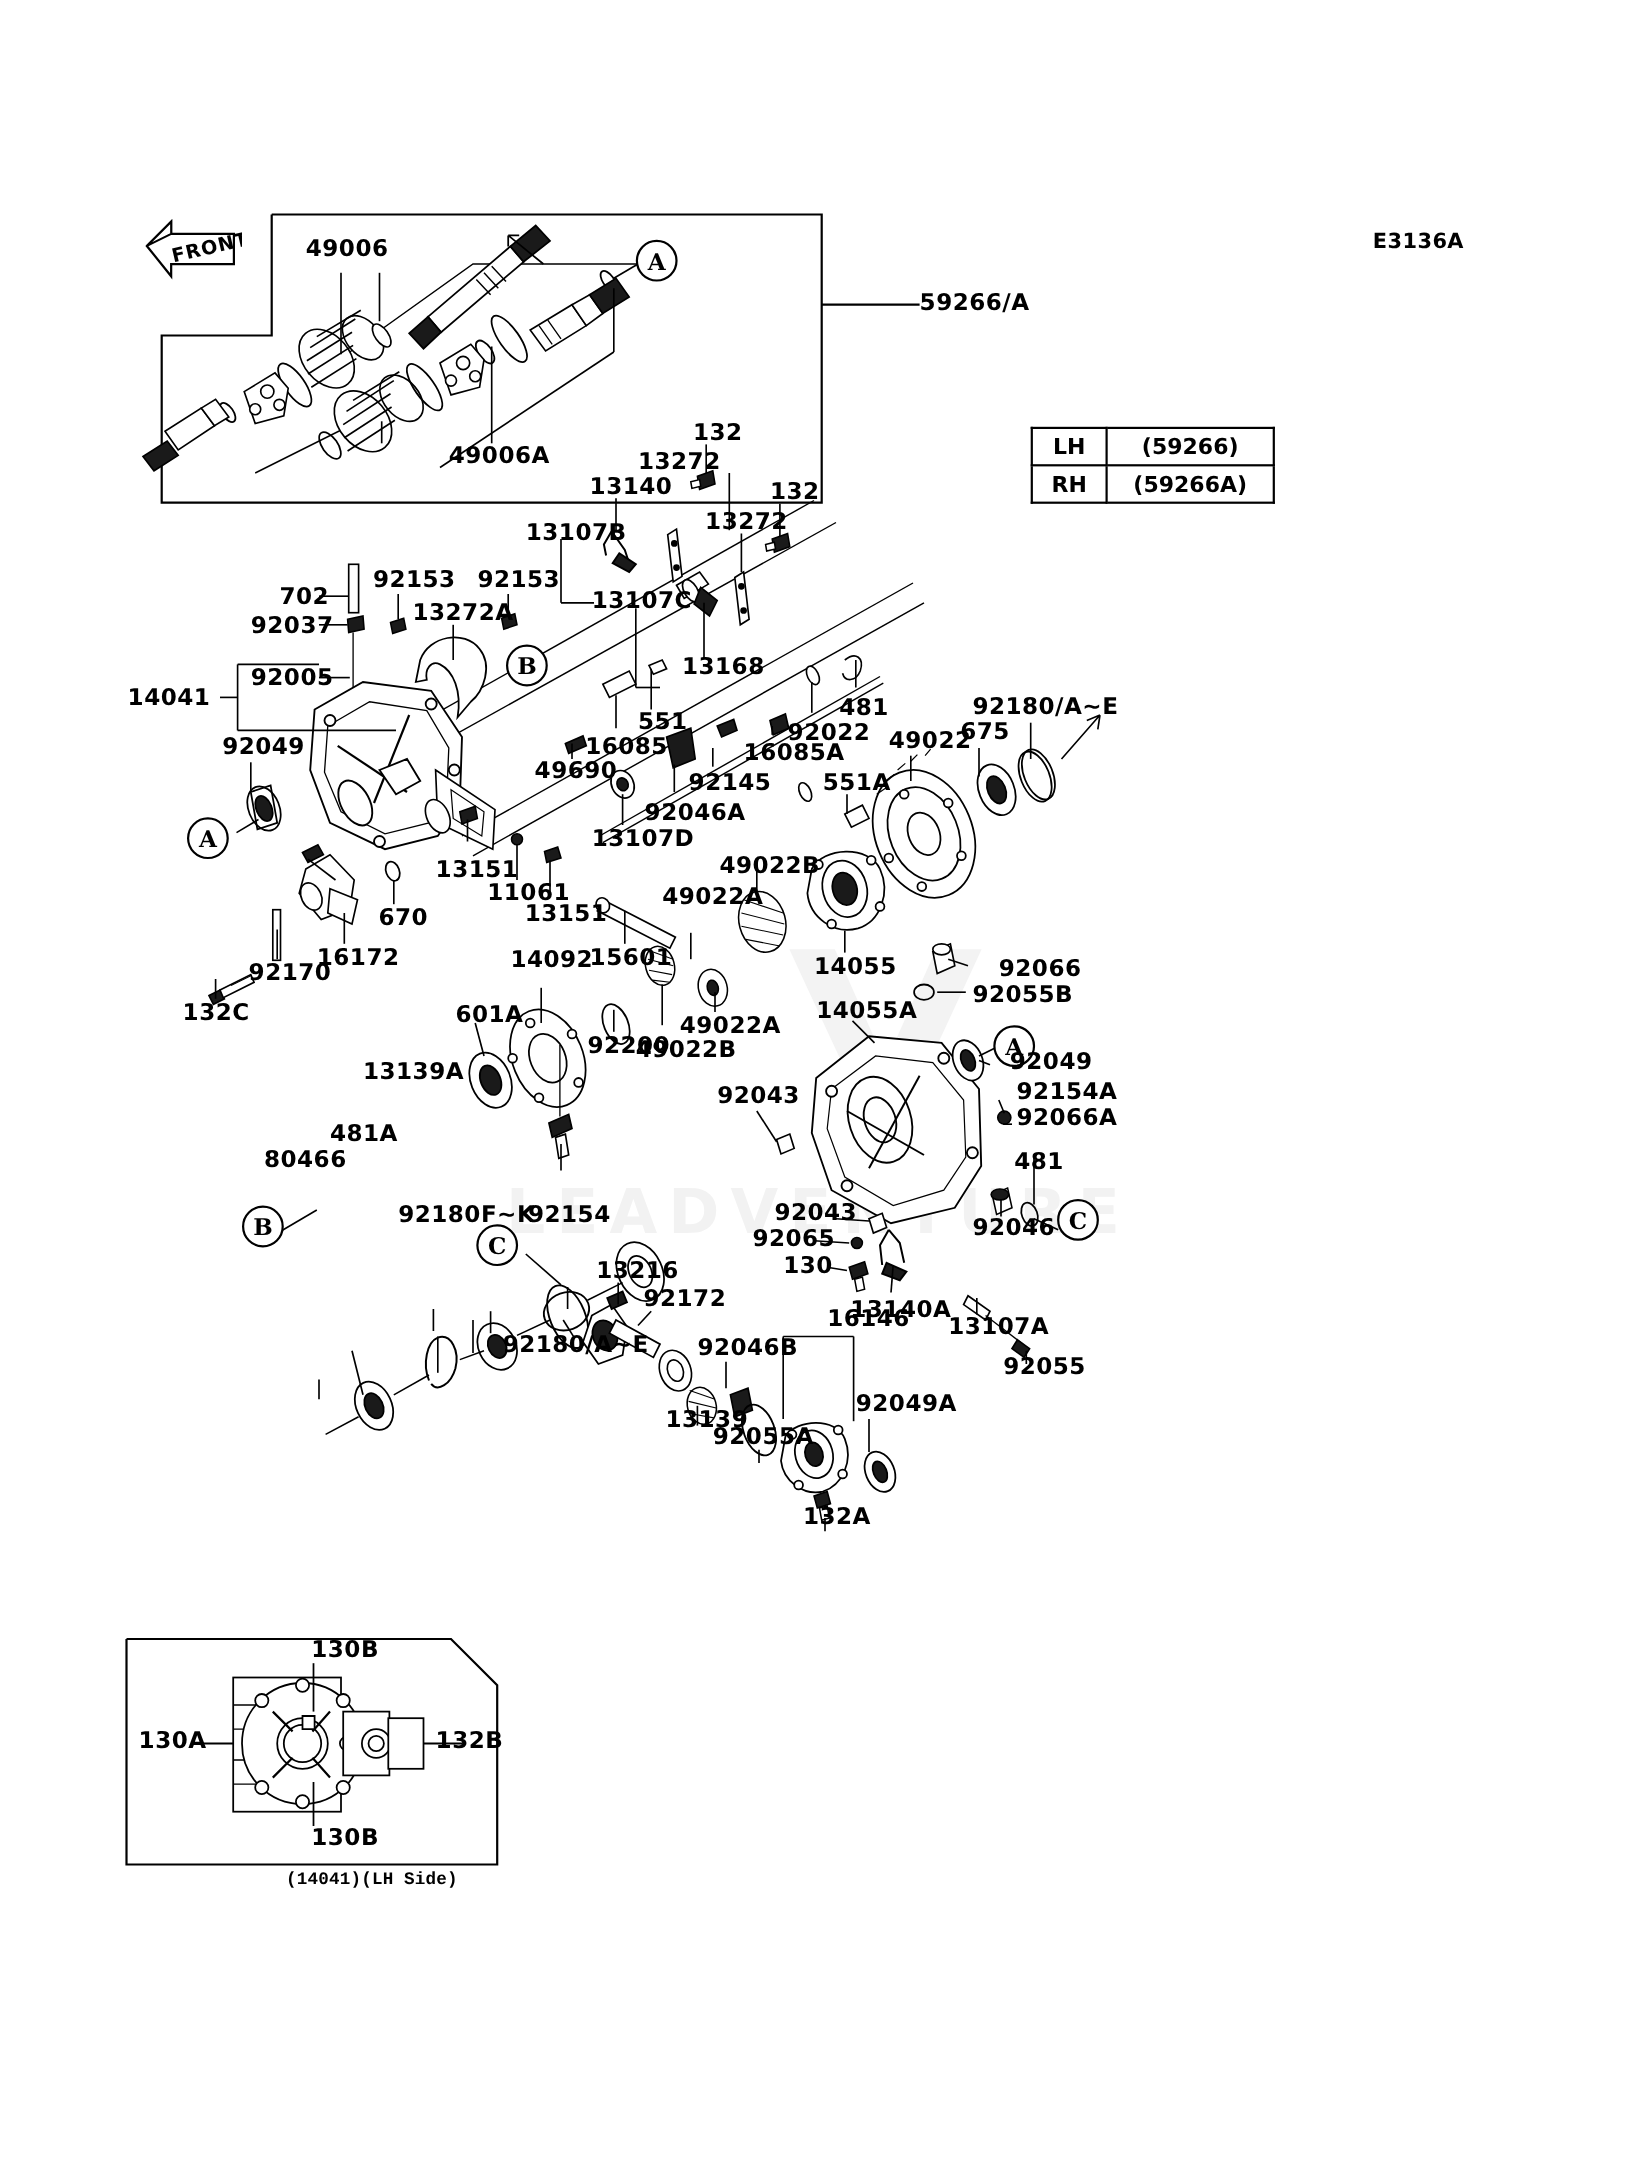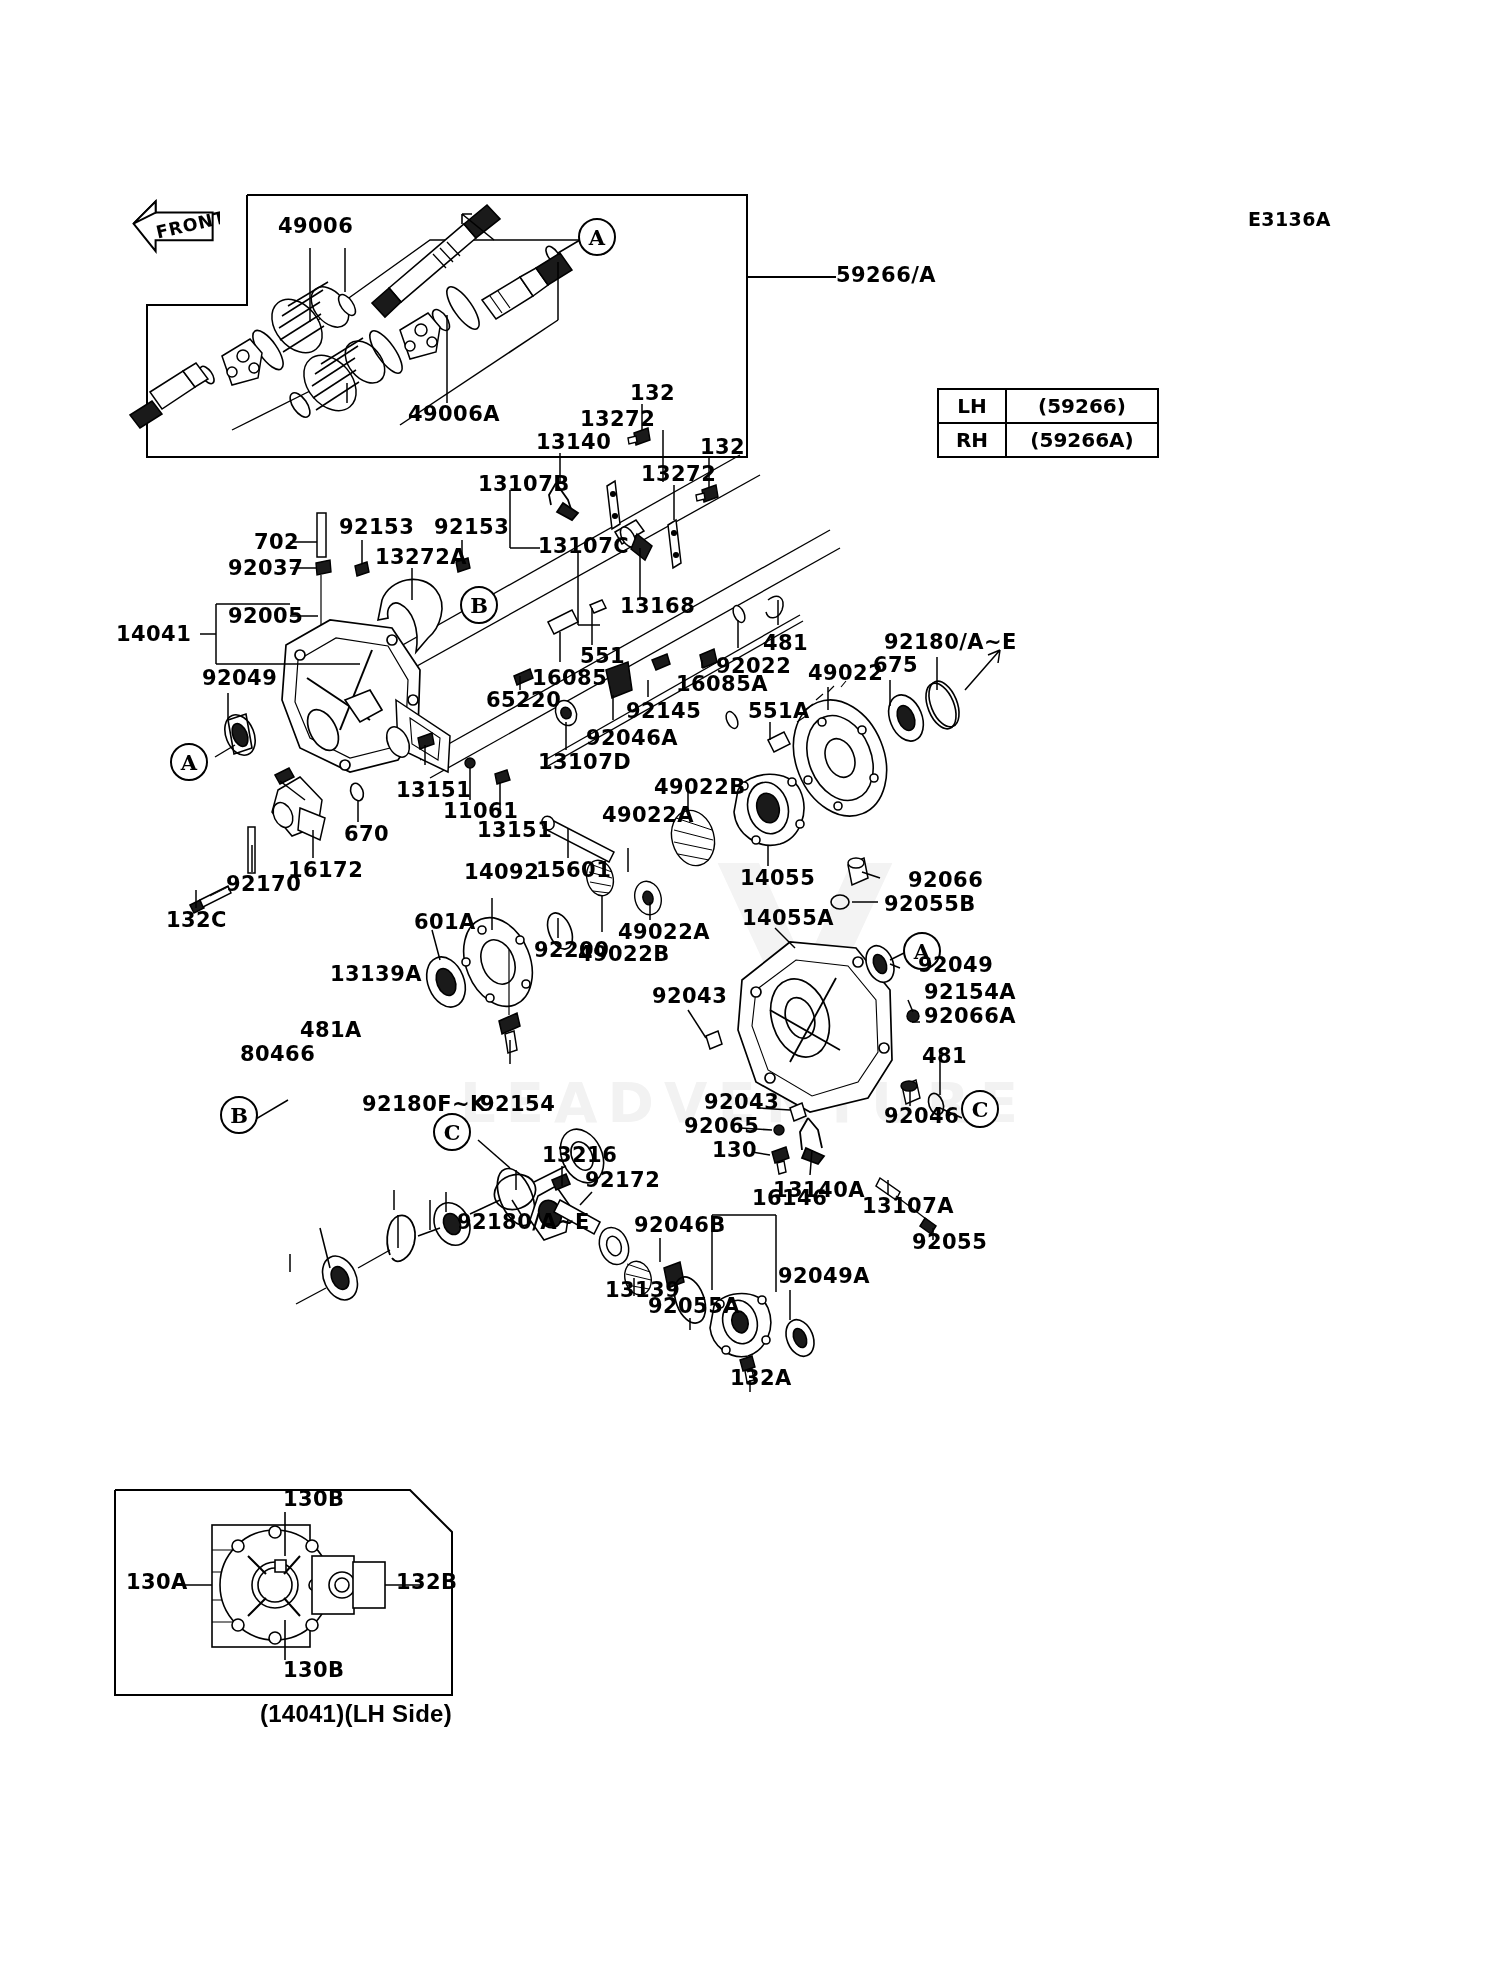--- a/index.html
+++ b/index.html
@@ -85,22 +85,22 @@
     font-size:19px;
     color:#000;
   }
   #sheetcode{
     position:absolute;left:1248px;top:208px;
     font-size:19px;font-weight:bold;letter-spacing:.02em;
     font-family:"DejaVu Sans","Liberation Sans",sans-serif;
   }
   
   .cap{
-    position:absolute;font-weight:bold;font-size:24px;
-    font-family:Liberation Sans, sans-serif;
+    position:absolute;font-weight:bold;font-size:16px;
+    font-family:Liberation Mono, monospace;
     letter-spacing:.01em;
   }
   svg{display:block;}
   .art{position:absolute;left:0;top:0;pointer-events:none;}
 </style>
 </head>
 <body>
 
 <div id="sheet">
 
@@ -779,21 +779,21 @@
   <div class="lbl" style="left:228px;top:606px">92005</div>
   <div class="lbl" style="left:116px;top:624px">14041</div>
   <div class="lbl" style="left:763px;top:633px">481</div>
   <div class="lbl" style="left:884px;top:632px">92180/A~E</div>
   <div class="lbl" style="left:873px;top:655px">675</div>
   <div class="lbl" style="left:202px;top:668px">92049</div>
   <div class="lbl" style="left:532px;top:668px">16085</div>
   <div class="lbl" style="left:580px;top:646px">551</div>
   <div class="lbl" style="left:716px;top:656px">92022</div>
   <div class="lbl" style="left:808px;top:663px">49022</div>
-  <div class="lbl" style="left:486px;top:690px">65220</div>
+  <div class="lbl" style="left:486px;top:690px">49690</div>
   <div class="lbl" style="left:676px;top:674px">16085A</div>
   <div class="lbl" style="left:626px;top:701px">92145</div>
   <div class="lbl" style="left:748px;top:701px">551A</div>
   <div class="lbl" style="left:586px;top:728px">92046A</div>
   <div class="lbl" style="left:538px;top:752px">13107D</div>
   <div class="lbl" style="left:654px;top:777px">49022B</div>
   <div class="lbl" style="left:396px;top:780px">13151</div>
   <div class="lbl" style="left:443px;top:801px">11061</div>
   <div class="lbl" style="left:477px;top:820px">13151</div>
   <div class="lbl" style="left:602px;top:805px">49022A</div>

